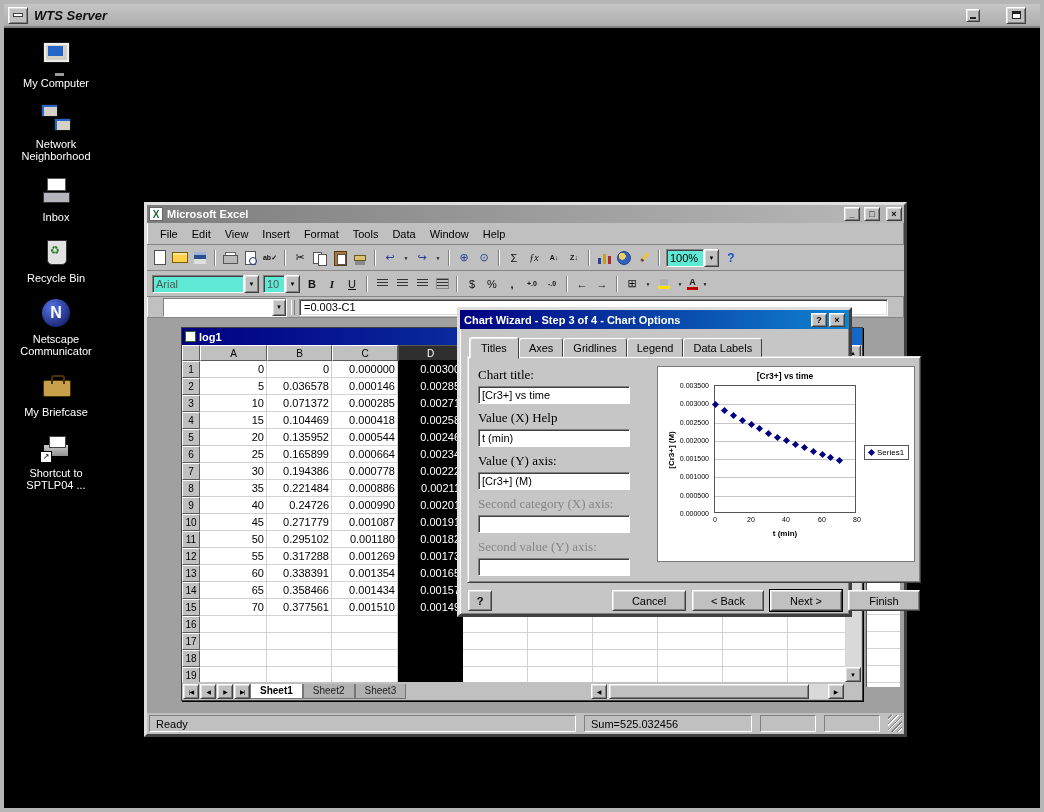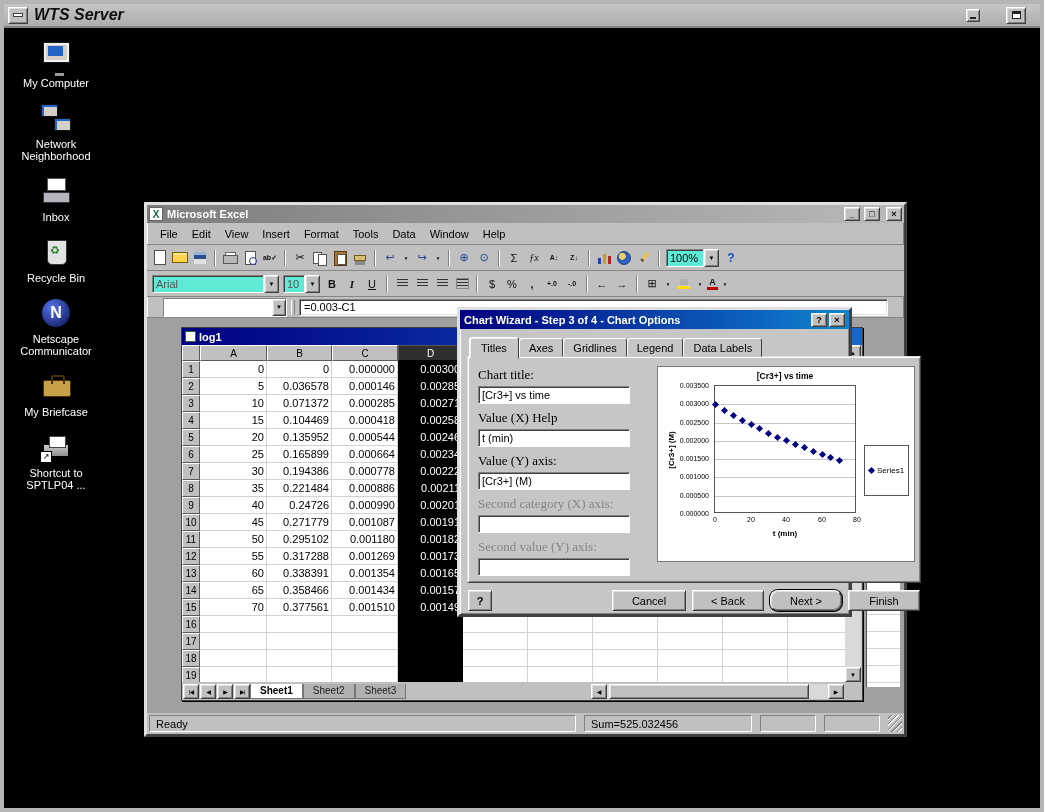--- a/index.html
+++ b/index.html
@@ -1,20 +1,20 @@
 <!DOCTYPE html>
 <html><head>
 <meta charset="utf-8">
 <style>
   html,body{margin:0;padding:0;background:#333;font-family:"Liberation Sans",sans-serif;}
   *{box-sizing:border-box;}
   .wts{position:relative;width:1044px;height:812px;background:#000;border:4px solid #b5b5b5;overflow:hidden;}
   
   .wtsbar{position:absolute;left:0;top:0;right:0;height:24px;background:linear-gradient(#c6c6c6,#adadad);border-bottom:2px solid #808080;display:flex;align-items:center;padding:0 4px;gap:6px;}
-  .wts-title{flex:1;font-size:16px;font-weight:bold;font-style:italic;color:#111;}
+  .wts-title{flex:1;font-size:13px;font-weight:bold;font-style:italic;color:#111;}
   .wbtn95{background:#c0c0c0;border:1px solid;border-color:#fff #404040 #404040 #fff;box-shadow:inset 1px 1px 0 #dfdfdf,inset -1px -1px 0 #808080;display:inline-flex;align-items:center;justify-content:center;}
   .wts-sys{width:20px;height:17px;}
   .sysbar{width:10px;height:4px;background:#fff;border:1px solid #404040;}
   .wts-b1{width:14px;height:13px;}
   .minbar{width:6px;height:2px;background:#222;margin-top:6px;}
   .wts-b2{width:20px;height:17px;margin-left:20px;margin-right:10px;}
   .restico{width:9px;height:8px;background:#fff;border:1px solid #222;border-top:3px solid #222;}
   
   .dicons{position:absolute;left:10px;top:36px;width:84px;display:flex;flex-direction:column;gap:12px;align-items:center;}
   .ditem{width:80px;text-align:center;}
@@ -146,28 +146,28 @@
   .ctitle{position:absolute;left:56px;top:4px;width:142px;text-align:center;font-size:8.5px;font-weight:bold;color:#000;}
   .cplot{position:absolute;left:56px;top:18px;width:142px;height:128px;border:1px solid #555;background:#fff;overflow:visible;}
   .cgrid{position:absolute;left:0;width:100%;height:1px;background:#c6c6c6;}
   .pt{position:absolute;width:5px;height:5px;background:#000080;transform:rotate(45deg);}
   .cyticks{position:absolute;left:2px;top:19px;width:51px;height:128px;}
   .ytick{position:absolute;right:2px;width:100%;text-align:right;font-size:7px;color:#000;}
   .cxticks{position:absolute;left:57px;top:149px;width:142px;height:9px;}
   .xtick{position:absolute;width:16px;text-align:center;font-size:7px;color:#000;}
   .cxlab{position:absolute;left:56px;top:162px;width:142px;text-align:center;font-size:8px;font-weight:bold;color:#000;}
   .cylab{position:absolute;left:13px;top:83px;transform:translate(-50%,-50%) rotate(-90deg);font-size:8px;font-weight:bold;white-space:nowrap;color:#000;}
-  .clegend{position:absolute;left:206px;top:78px;border:1px solid #555;background:#fff;font-size:8px;padding:20px 4px;display:flex;align-items:center;gap:3px;color:#000;}
+  .clegend{position:absolute;left:206px;top:78px;border:1px solid #555;background:#fff;font-size:8px;padding:2px 4px;display:flex;align-items:center;gap:3px;color:#000;}
   .lmark{width:5px;height:5px;background:#000080;transform:rotate(45deg);}
   
   .dhelp{position:absolute;left:8px;top:280px;width:24px;height:21px;font-size:11px;font-weight:bold;}
   .dbtns{position:absolute;left:152px;top:280px;display:flex;gap:6px;}
   .dbtn{height:21px;font-size:11px;color:#000;}
   .dbtn.b74{width:74px;}.dbtn.b72{width:72px;}
-  .dbtn[data-default="true"]{box-shadow:inset 1px 1px 0 #dfdfdf,inset -1px -1px 0 #808080,0 0 0 1px #000;border-radius:8px;}
+  .dbtn[data-default="true"]{box-shadow:inset 1px 1px 0 #dfdfdf,inset -1px -1px 0 #808080,0 0 0 1px #000;}
 </style>
 </head>
 <body>
 
 <div class="wts">
 
   <div class="wtsbar">
     <span class="wbtn95 wts-sys">
         <span class="sysbar"></span>
       </span>
@@ -368,21 +368,21 @@
         <span class="cval" style="width:38px;">100%</span>
         <span class="btn95 cdd">▼</span>
       </span>
       <span class="tbtn">
           <span class="ic assist">?</span>
         </span>
     </div>
 
     <div class="tbar">
       <span class="combo">
-        <span class="cval" style="width:112px;color:#555;">Arial</span>
+        <span class="cval" style="width:92px;color:#555;">Arial</span>
         <span class="btn95 cdd">▼</span>
       </span>
       <span class="combo">
         <span class="cval" style="width:22px;color:#555;">10</span>
         <span class="btn95 cdd">▼</span>
       </span>
       <div class="tbrun">
 
           <span class="tbtn">
             <span class="ic glyb">B</span>

